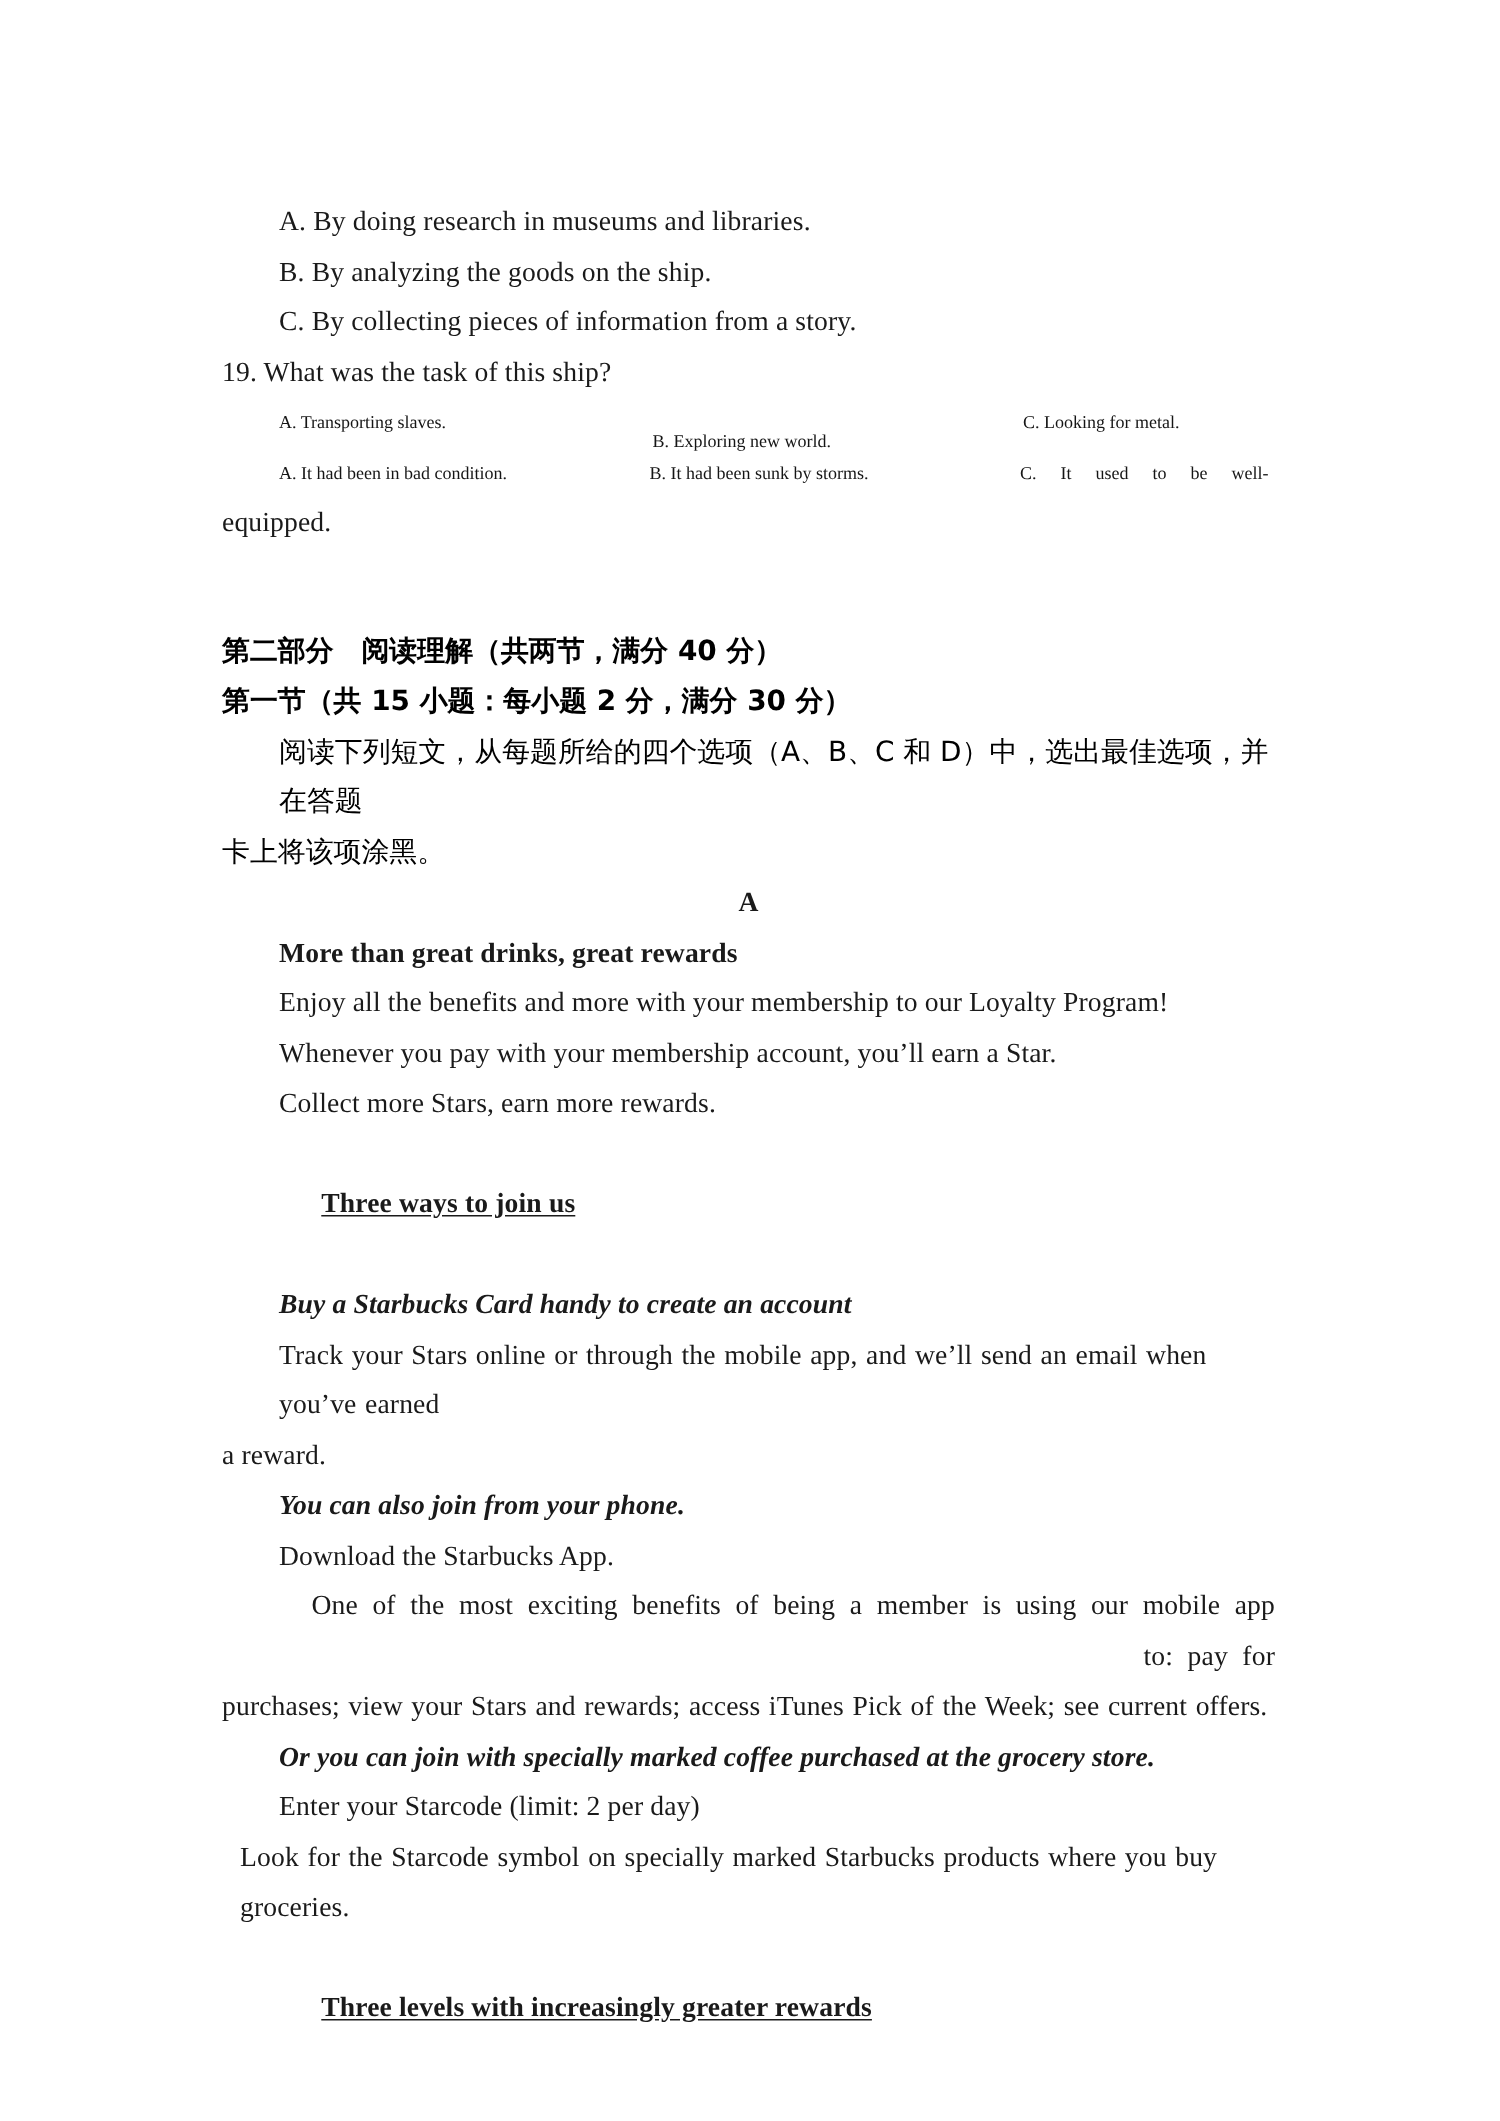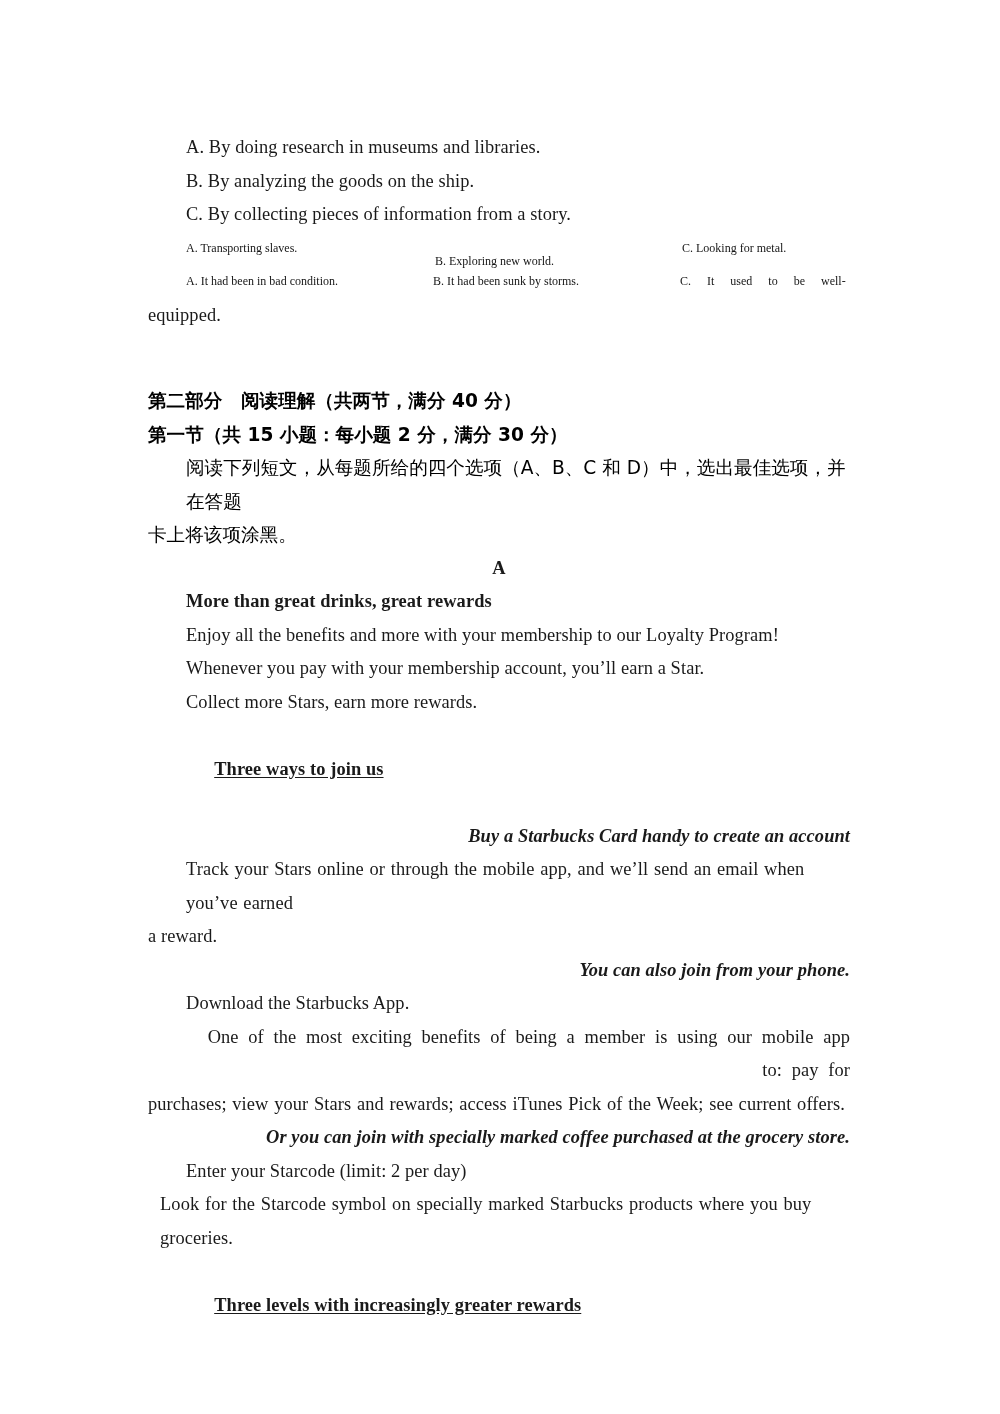--- a/index.html
+++ b/index.html
@@ -38,21 +38,21 @@
     font-size: 18.4px;
     line-height: 33.5px;
     color: #1a1a1a;
     white-space: pre-wrap;
     letter-spacing: 0.1px;
   }
 
   .ind   { padding-left: 38px; }     
   .ind-s { padding-left: 12px; }     
   .bold  { font-weight: bold; }
-  .bi    { font-weight: bold; font-style: italic; text-align: right; }
+  .bi    { font-weight: bold; font-style: italic; }
   .ul    { text-decoration: underline; text-underline-offset: 2px; }
   .ctr   { text-align: center; }
 
   
   .j1 { word-spacing: 5.0px; text-align: right; }
   .j3 { word-spacing: 1.0px; }
 
   
   .opts {
     position: relative;
@@ -82,20 +82,21 @@
 </head>
 <body>
 
 <div id="page">
   <div class="col">
 
     <div class="ln ind">A. By doing research in museums and libraries.</div>
     <div class="ln ind">B. By analyzing the goods on the ship.</div>
     <div class="ln ind">C. By collecting pieces of information from a story.</div>
 
+    <div class="ln">19. What was the task of this ship?</div>
     <div class="opts">
       <span class="o-a">A. Transporting slaves.</span>
       <span class="o-b">B. Exploring new world.</span>
       <span class="o-c">C. Looking for metal.</span>
     </div>
 
     <div class="opts">
       <span class="o-a">A. It had been in bad condition.</span>
       <span class="o-b2">B. It had been sunk by storms.</span>
       <span class="o-c2">C.  It  used  to  be  well-</span>

